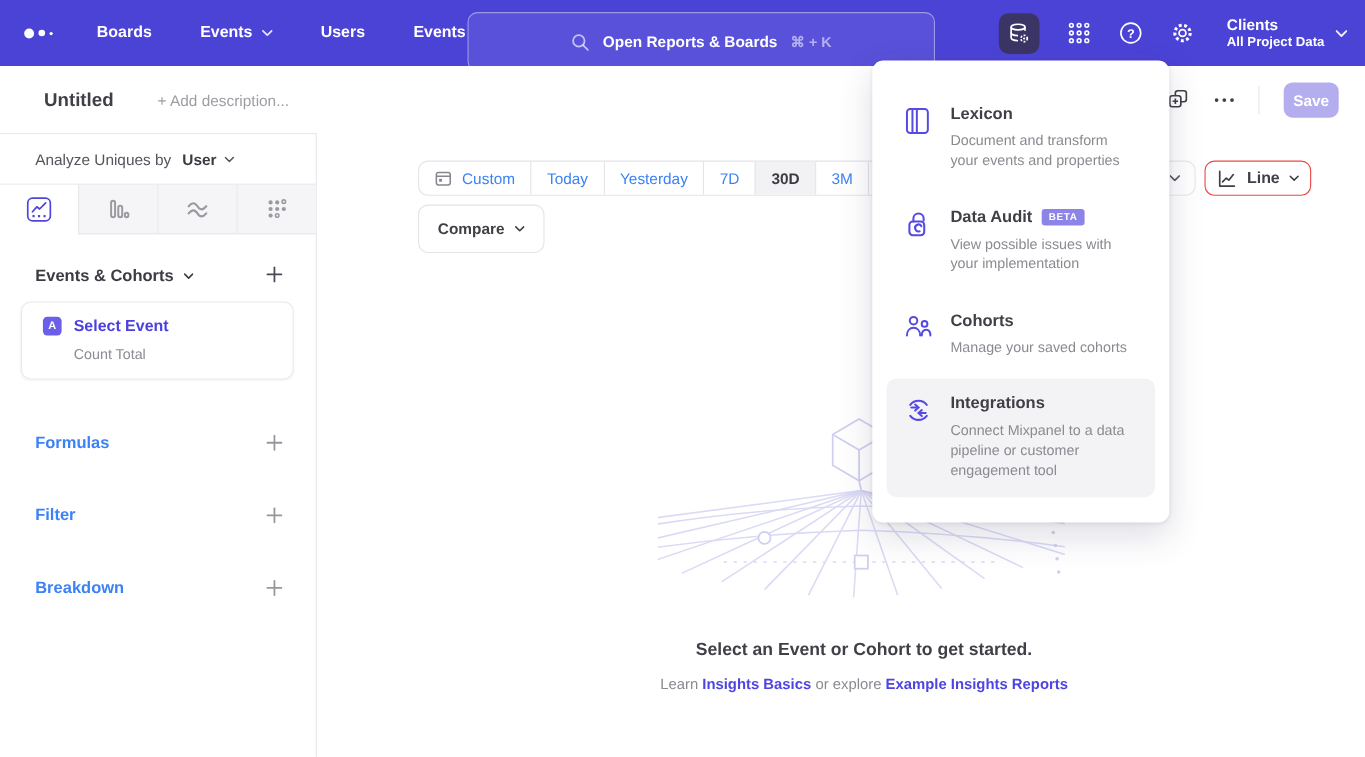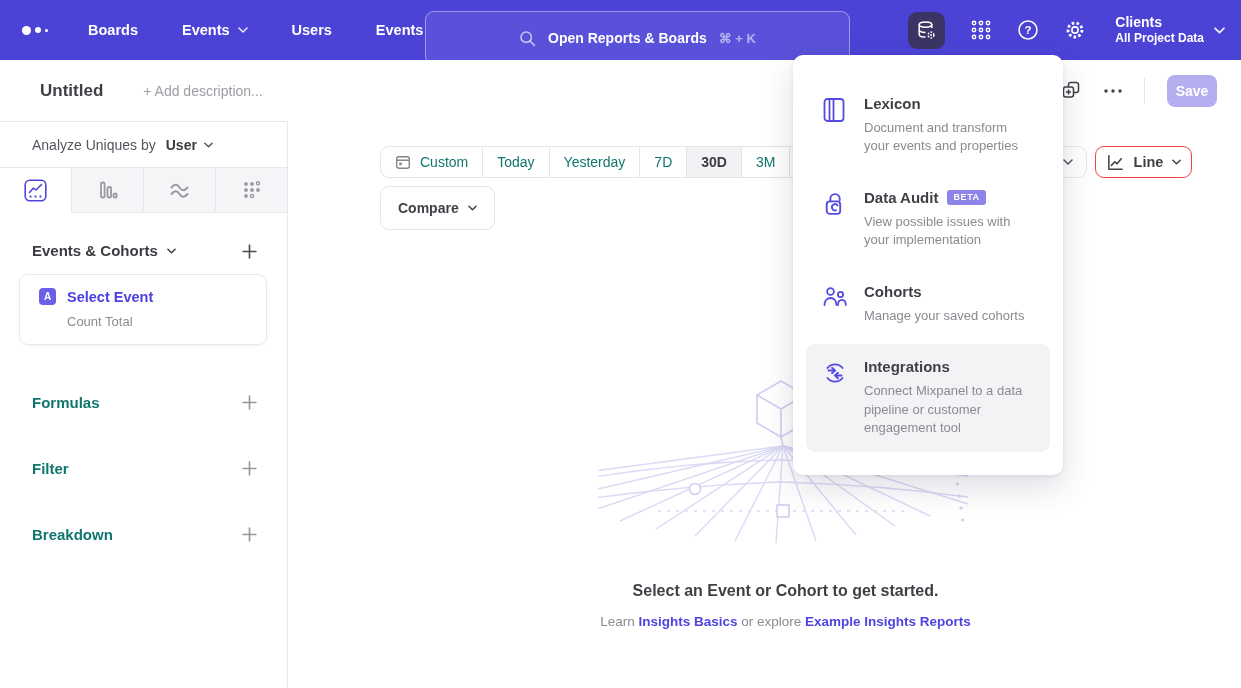--- a/index.html
+++ b/index.html
@@ -38,40 +38,40 @@
   
   .sidebar { position:absolute; left:0; top:121px; bottom:0; width:288px; background:#fff;
     border-top:1px solid #e8e8ec; border-right:1px solid #e8e8ec; }
   .analyze-row { height:45px; display:flex; align-items:center; padding:0 32px; font-size:14px; color:#55555e; gap:6px; }
   .analyze-row .val { color:#3b3b42; font-weight:700; margin-left:4px; display:flex; align-items:center; gap:7px; cursor:pointer; }
   .chart-tabs { display:flex; height:46px; border-top:1px solid #e8e8ec; }
   .chart-tab { flex:1; display:flex; align-items:center; justify-content:center; background:#f5f5f7;
     border-left:1px solid #e8e8ec; border-bottom:1px solid #e8e8ec; cursor:pointer; color:#9a9aa1; }
   .chart-tab:first-child { border-left:none; }
   .chart-tab.selected { background:#fff; border-bottom:1px solid transparent; color:#4f44e0; }
-  .ec-header { margin-top:29px; padding:0 30px 0 32px; display:flex; align-items:flex-end;gap:28px; }
+  .ec-header { margin-top:29px; padding:0 30px 0 32px; display:flex; align-items:flex-start;gap:28px; }
   .ec-title { font-size:15px; font-weight:700; color:#3b3b42; display:flex; align-items:center; gap:9px; cursor:pointer; }
   .ec-plus { margin-left:auto; color:#4a4a52; cursor:pointer; }
   .event-card { margin:15px 20px 0 19px; border:1px solid #e8e8ec; border-radius:9px;
     padding:13px 12px 15px 19px; box-shadow:0 1px 2px rgba(30,30,60,.05); cursor:pointer; }
   .event-row1 { display:flex; align-items:center; gap:11px; }
   .event-badge { width:17px; height:17px; border-radius:4px; background:#6a5fe6; color:#fff;
     font-size:10px; font-weight:700; display:flex; align-items:center; justify-content:center; }
   .event-title { color:#4b40df; font-size:14.5px; font-weight:700; }
   .event-metric { margin:9px 0 0 28px; font-size:13px; color:#8b8b93; }
   .side-section { display:flex; align-items:center; padding:0 30px 0 32px; margin-top:49px; }
   .side-section:first-of-type { margin-top:38px; }
-  .side-label { font-size:15px; font-weight:600; color:#0f766e; }
+  .side-label { font-size:15px; font-weight:600; color:#3b82f6; }
   .side-plus { margin-left:auto; color:#96969d; cursor:pointer; }
 
   
   .main { position:absolute; left:330px; top:121px; right:0; bottom:0; background:#fff; }
   .date-control { position:absolute; left:50px; top:25px; height:32px; display:flex; align-items:stretch;
     border:1px solid #e4e4e9; border-radius:9px; background:#fff; overflow:hidden; }
-  .date-seg { display:flex; align-items:center; gap:9px; padding:0 14px; font-size:14px; color:#0f766e;
+  .date-seg { display:flex; align-items:center; gap:9px; padding:0 14px; font-size:14px; color:#3b82f6;
     border-left:1px solid #e4e4e9; cursor:pointer; white-space:nowrap; }
   .date-seg:first-child { border-left:none; }
   .date-seg.selected { background:#f2f2f4; color:#3b3b42; font-weight:700; }
   .compare-btn { position:absolute; left:50px; top:65px; height:44px; padding:0 17px; border:1px solid #e4e4e9;
     border-radius:9px; background:#fff; display:flex; align-items:center; gap:9px; font-size:14px; font-weight:600;
     color:#3f3f46; cursor:pointer; }
   .clipped-btn { position:absolute; left:670px; top:25px; width:87px; height:32px; border:1px solid #e8e8ec;
     border-radius:9px; background:#fff; display:flex; align-items:center; justify-content:flex-end;
     padding-right:13px; color:#5a5a62; cursor:pointer; }
   .line-btn { position:absolute; left:765px; top:25px; width:97px; height:32px; border:1px solid #ef4444;

